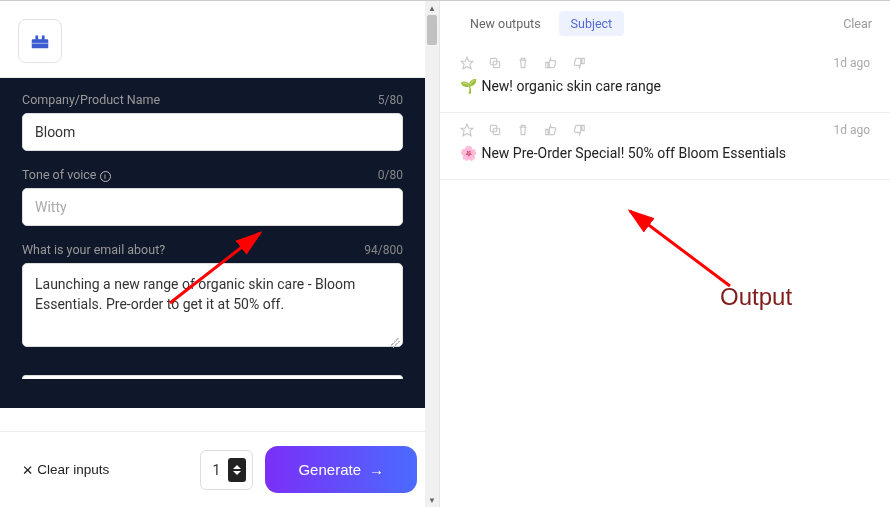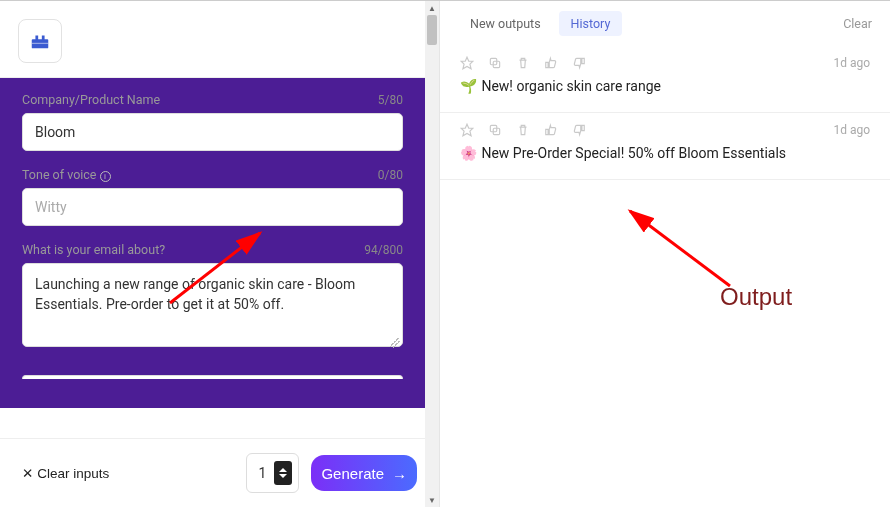--- a/index.html
+++ b/index.html
@@ -78,21 +78,21 @@
     margin-bottom: 3px;
   }
   .subtitle {
     font-size: 13px;
     color: #555;
     line-height: 1.35;
   }
 
   .form-body {
     padding: 14px 22px 6px 22px;
-    background:#4c1d95;
+    background:#0f172a;
   }
   .field { margin-bottom: 16px; }
   .label-row {
     display:flex;
     justify-content:space-between;
     align-items:center;
     margin-bottom:6px;
   }
   .label {
     font-size: 12.5px;
@@ -148,22 +148,22 @@
     gap:8px;
   }
   .num-val{font-size:14px;color:#333;}
   .stepper{
     width:18px;height:24px;background:#222;border-radius:3px;
     display:flex;flex-direction:column;justify-content:center;align-items:center;
   }
   .stepper::before{content:"";border-left:4px solid transparent;border-right:4px solid transparent;border-bottom:4px solid #fff;margin-bottom:2px;}
   .stepper::after{content:"";border-left:4px solid transparent;border-right:4px solid transparent;border-top:4px solid #fff;}
   .generate-btn{
-    height:36px;
-    padding:0 10px;
+    height:47px;
+    padding:0 33px;
     border:none;border-radius:13px;
     background:linear-gradient(90deg,#7b2ff7,#4b6bff);
     color:#fff;font-size:15px;font-weight:500;
     display:flex;align-items:center;gap:8px;cursor:pointer;
   }
 
   .right-panel{
     flex:1;
     display:flex;flex-direction:column;
   }
@@ -286,21 +286,21 @@
       <div class="scroll-arrow up">▲</div>
       <div class="scroll-thumb" style="top:14px"></div>
       <div class="scroll-arrow down">▼</div>
     </div>
   </div>
 
   <div class="right-panel">
     <div class="tabs-row">
       <div class="tabs">
         <div class="tab">New outputs</div>
-        <div class="tab active">History</div>
+        <div class="tab active">Subject</div>
       </div>
       <div class="clear-link">Clear</div>
     </div>
 
     <div class="output-card">
       <div class="card-top">
         <div class="card-actions">
           <span class="act">
               <svg width="14" height="14" viewBox="0 0 24 24" fill="none" stroke="currentColor" stroke-width="2">
                 <polygon points="12 2 15 9 22 9 17 14 19 22 12 18 5 22 7 14 2 9 9 9"></polygon>

